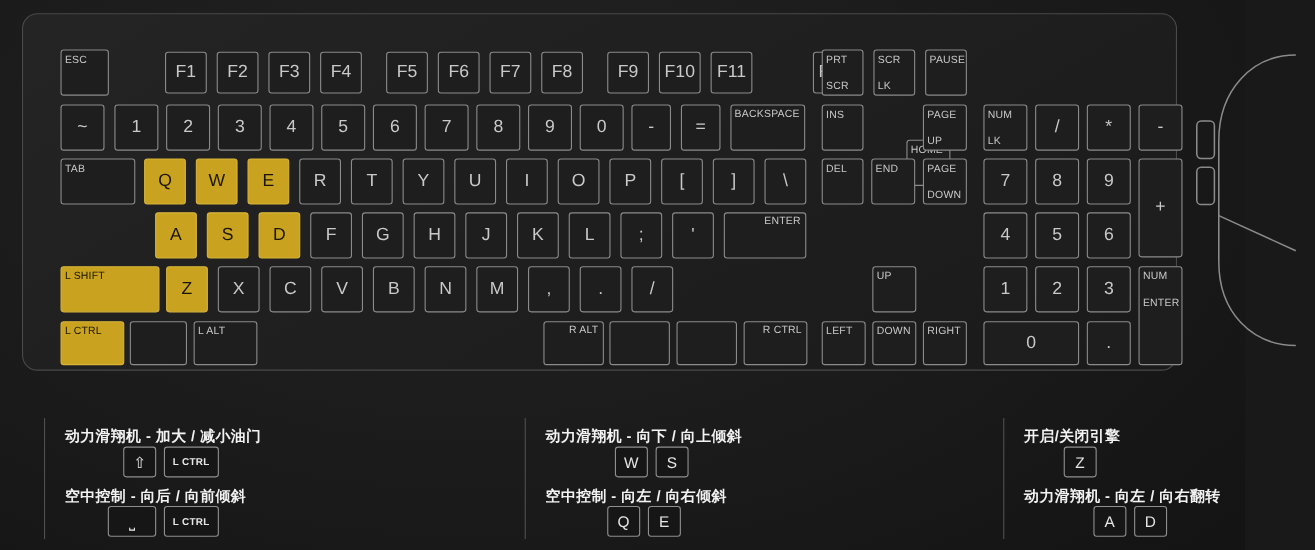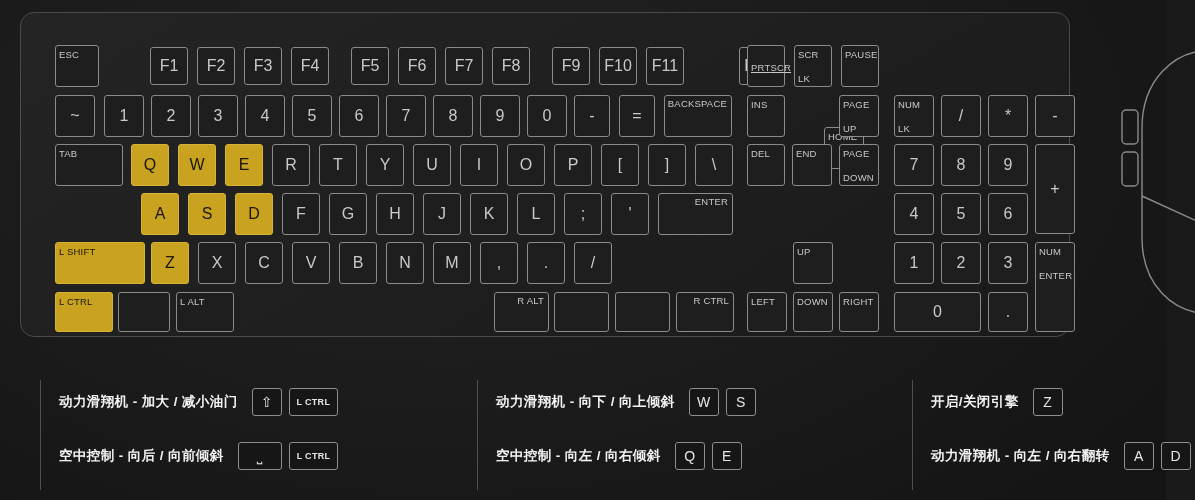--- a/index.html
+++ b/index.html
@@ -7,21 +7,20 @@
     background: #191919;
     width: 1195px; height: 500px;
     overflow: hidden;
     font-family: "Liberation Sans", sans-serif;
   }
   #root {
     position: relative;
     width: 1132px; height: 500px;
     background:
       radial-gradient(ellipse 900px 520px at 38% 28%, #232323 0%, #1b1b1b 55%, #141414 100%);
-    padding-left: 34px;
   }
 
   
   .mouse-outline {
     position: absolute; right: -48px; top: 42px;
     width: 150px; height: 280px;
     pointer-events: none;
   }
 
   
@@ -90,20 +89,21 @@
     top: 8px;
     height: 110px;
     border-left: 1px solid #4f4f4f;
     box-sizing: border-box;
   }
   .legend-row {
     position: absolute;
     display: flex;
     align-items: center;
     white-space: nowrap;
+    flex-direction: column;
   }
   .legend-label {
     color: #f2f2f2;
     font-size: 13.5px;
     font-weight: bold;
     letter-spacing: .4px;
   }
   .legend-keys { display: flex; gap: 7px; margin-left: 14px; }
   .lkey {
     box-sizing: border-box;
@@ -146,21 +146,21 @@
       <div class="key" style="left: 223px; top: 34px; width: 38px; height: 38px;">F3</div>
       <div class="key" style="left: 270px; top: 34px; width: 38px; height: 38px;">F4</div>
       <div class="key" style="left: 330px; top: 34px; width: 38px; height: 38px;">F5</div>
       <div class="key" style="left: 377px; top: 34px; width: 38px; height: 38px;">F6</div>
       <div class="key" style="left: 424px; top: 34px; width: 38px; height: 38px;">F7</div>
       <div class="key" style="left: 471px; top: 34px; width: 38px; height: 38px;">F8</div>
       <div class="key" style="left: 531px; top: 34px; width: 38px; height: 38px;">F9</div>
       <div class="key" style="left: 578px; top: 34px; width: 38px; height: 38px;">F10</div>
       <div class="key" style="left: 625px; top: 34px; width: 38px; height: 38px;">F11</div>
       <div class="key" style="left: 672px; top: 34px; width: 38px; height: 38px; margin-left: 46px;">F12</div>
-      <div class="key sm" style="left: 726px; top: 32px; width: 38px; height: 42px; flex-direction: row; align-items: center; text-decoration: underline;">
+      <div class="key sm" style="left: 726px; top: 32px; width: 38px; height: 42px; flex-direction: column; align-items: flex-start;">
         <span>PRT</span>
         <br>
         <span>SCR</span>
       </div>
       <div class="key sm" style="left: 773px; top: 32px; width: 38px; height: 42px; flex-direction: column; align-items: flex-start;">
         <span>SCR</span>
         <br>
         <span>LK</span>
       </div>
       <div class="key sm" style="left: 820px; top: 32px; width: 38px; height: 42px;">PAUSE</div>

